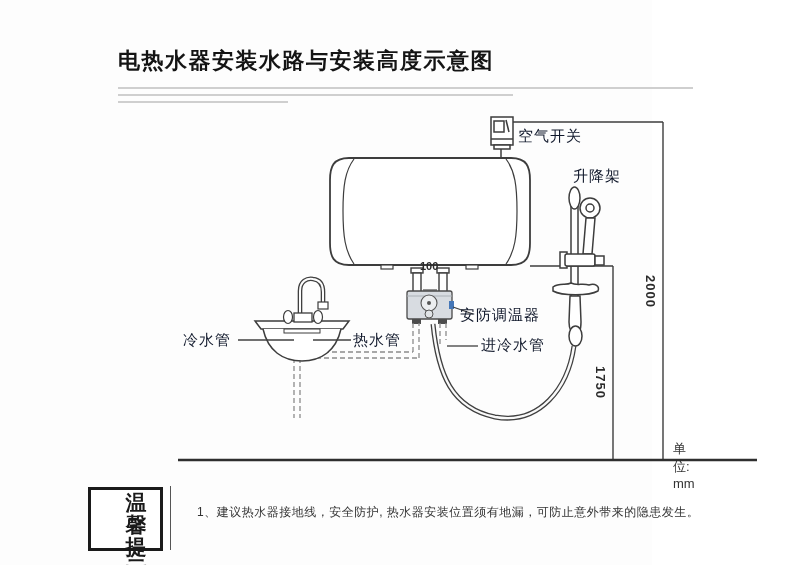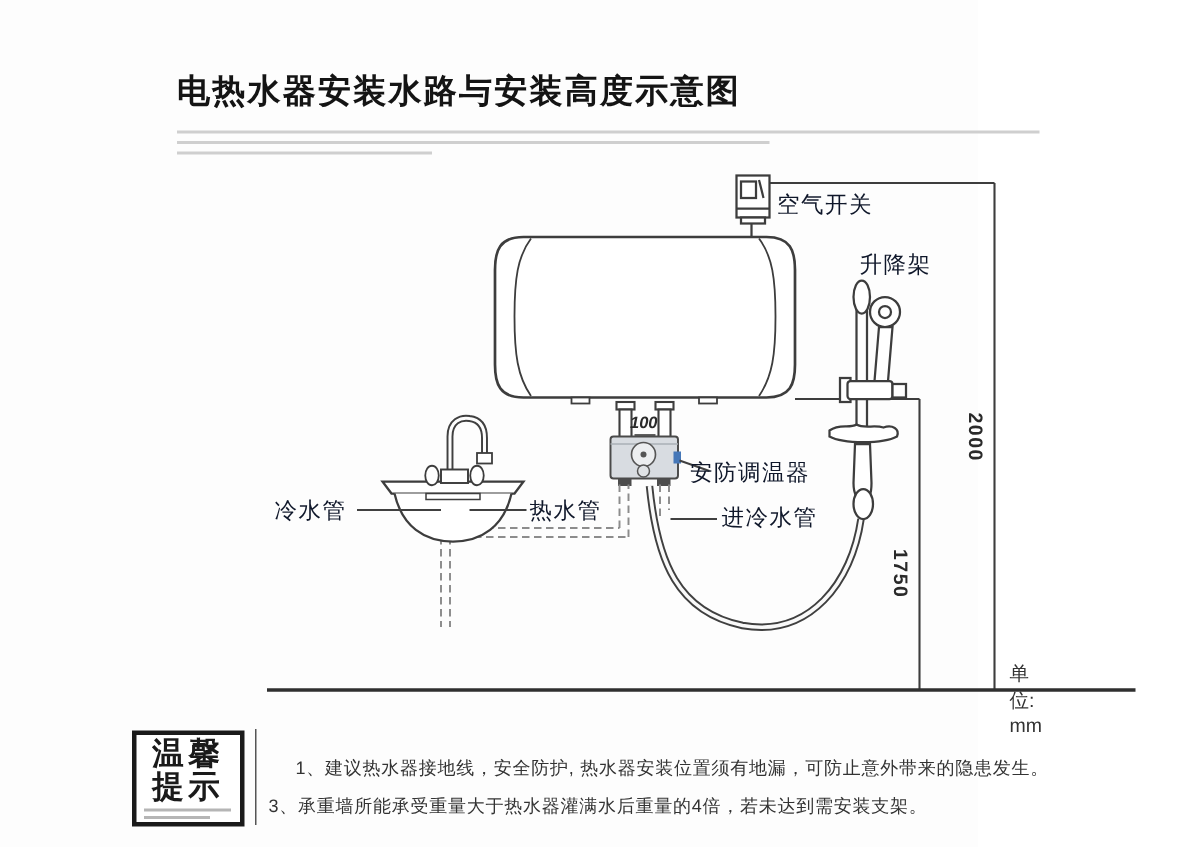--- a/index.html
+++ b/index.html
@@ -17,21 +17,21 @@
     white-space:nowrap; letter-spacing:1px; }
   .dim { position:absolute; font-size:13px; font-weight:700; color:#2a2a2a;
     white-space:nowrap; }
   .dim.rot { transform:rotate(90deg); transform-origin:left top; letter-spacing:1px; }
   .pipe-dim { position:absolute; font-size:11px; font-weight:700; color:#2a2a2a; }
   .unit { position:absolute; font-size:13px; font-weight:400; color:#333; }
 
   .tips-badge { position:absolute; left:88px; top:487px; width:75px; height:64px;
     border:3px solid #1a1a1a; background:#fff; text-align:center; padding-top:2px; }
   .tips-badge .big { display:block; font-size:21px; font-weight:900; color:#1a1a1a;
-    line-height:22px; letter-spacing:3px; }
+    line-height:22px; letter-spacing:3px;padding-left:24px; }
   .tips-badge .tiny { display:block; height:2px; background:#b5b5b5; margin:3px 5px 0 5px; }
   .tips-divider { position:absolute; left:170px; top:486px; width:1px; height:64px;
     background:#555; }
   .note { position:absolute; left:179px; font-size:12px; color:#333;
     white-space:nowrap; letter-spacing:0.5px; }
 </style>
 </head>
 <body>
 
 <div id="stage">
@@ -142,28 +142,27 @@
     </g>
   </svg>
 
   <span class="lbl" style="left:518px; top:127px;">空气开关</span>
   <span class="lbl" style="left:573px; top:167px;">升降架</span>
   <span class="lbl" style="left:183px; top:331px;">冷水管</span>
   <span class="lbl" style="left:353px; top:331px;">热水管</span>
   <span class="lbl" style="left:460px; top:306px;">安防调温器</span>
   <span class="lbl" style="left:481px; top:336px;">进冷水管</span>
 
-  <span class="pipe-dim" style="left:420px; top:276px;font-style:italic;">100</span>
+  <span class="pipe-dim" style="left:420px; top:260px;">100</span>
   <span class="dim rot" style="left:658px; top:275px;">2000</span>
   <span class="dim rot" style="left:608px; top:366px;">1750</span>
   <span class="unit" style="left:673px; top:440px;">单位: mm</span>
 
   <div class="tips-badge">
     <span class="big">温馨</span>
     <span class="big">提示</span>
     <span class="tiny" style="width:58px;"></span>
     <span class="tiny" style="width:44px;"></span>
   </div>
   <div class="tips-divider"></div>
   <div class="note" style="top:504px;margin-left:18px;">1、建议热水器接地线，安全防护, 热水器安装位置须有地漏，可防止意外带来的隐患发生。</div>
-  <div class="note" style="top:529px;">3、承重墙所能承受重量大于热水器灌满水后重量的4倍，若未达到需安装支架。</div>
 
 </div>
 
 </body></html>

